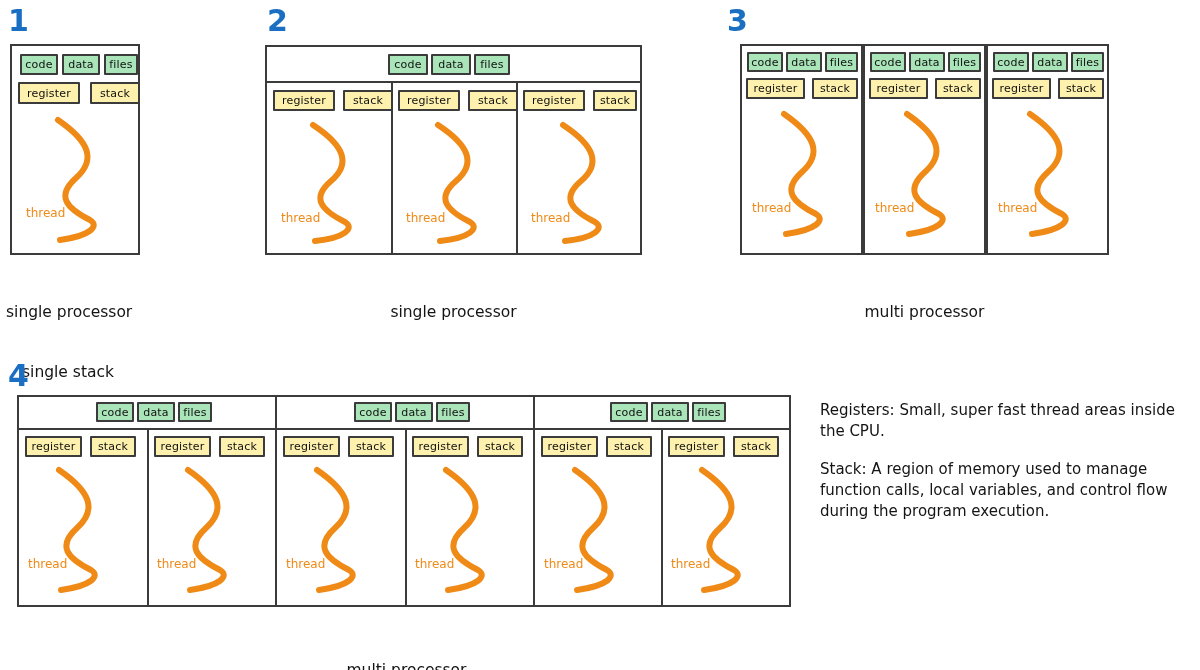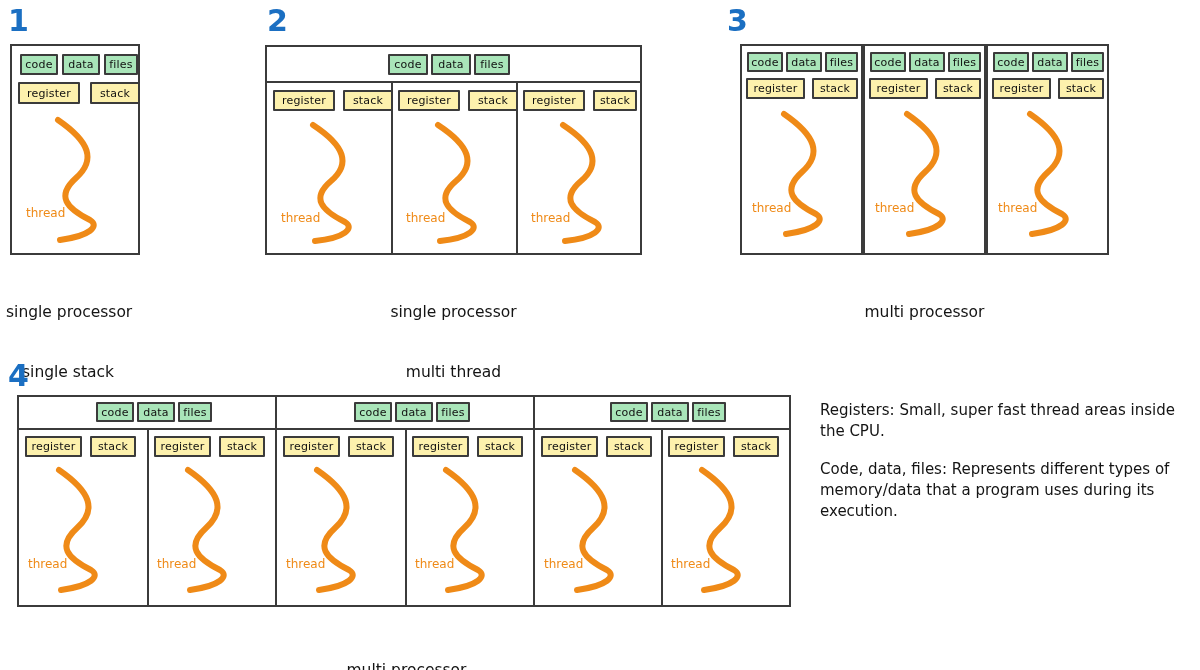--- a/index.html
+++ b/index.html
@@ -162,21 +162,20 @@
     <div class="thread-wrap" style="left:288px;top:74px;">
       <svg width="56" height="124" viewBox="0 0 56 124" aria-hidden="true">
         <path d="M8 4 C 40 25, 46 43, 26 60 C 6 77, 16 89, 40 101 C 50 107, 40 117, 10 120" fill="none" stroke="#ef8a17" stroke-width="6" stroke-linecap="round" stroke-linejoin="round"></path>
       </svg>
     </div>
     <div class="thread-label" style="left:264px;top:164px;">thread</div>
   </div>
 
   <div class="caption center" style="left:265px;top:262px;width:377px;">
     <div>single processor</div>
-    <div>multi thread</div>
   </div>
 
   <div class="panel-num" style="left:727px;top:6px;">3</div>
 
   <div class="procbox" style="left:740px;top:44px;width:123px;height:211px;">
     <div class="chip mem" style="left:5px;top:6px;width:36px;height:20px;">code</div>
     <div class="chip mem" style="left:44px;top:6px;width:36px;height:20px;">data</div>
     <div class="chip mem" style="left:83px;top:6px;width:33px;height:20px;">files</div>
     <div class="chip reg" style="left:4px;top:32px;width:59px;height:21px;">register</div>
     <div class="chip reg" style="left:70px;top:32px;width:46px;height:21px;">stack</div>
@@ -303,16 +302,16 @@
     <div class="thread-label" style="left:136px;top:160px;">thread</div>
   </div>
 
   <div class="caption center" style="left:275px;top:620px;width:263px;">
     <div>multi processor</div>
     
   </div>
 
   <div class="notes">
     <p class="note-para">Registers: Small, super fast thread areas inside the CPU.</p>
-    <p class="note-para">Code, data, files: Represents different types of memory/data that a program uses during its execution.</p>
+    <p class="note-para">Stack: A region of memory used to manage function calls, local variables, and control flow during the program execution.</p>
   </div>
 
 </div>
 
 </body></html>

